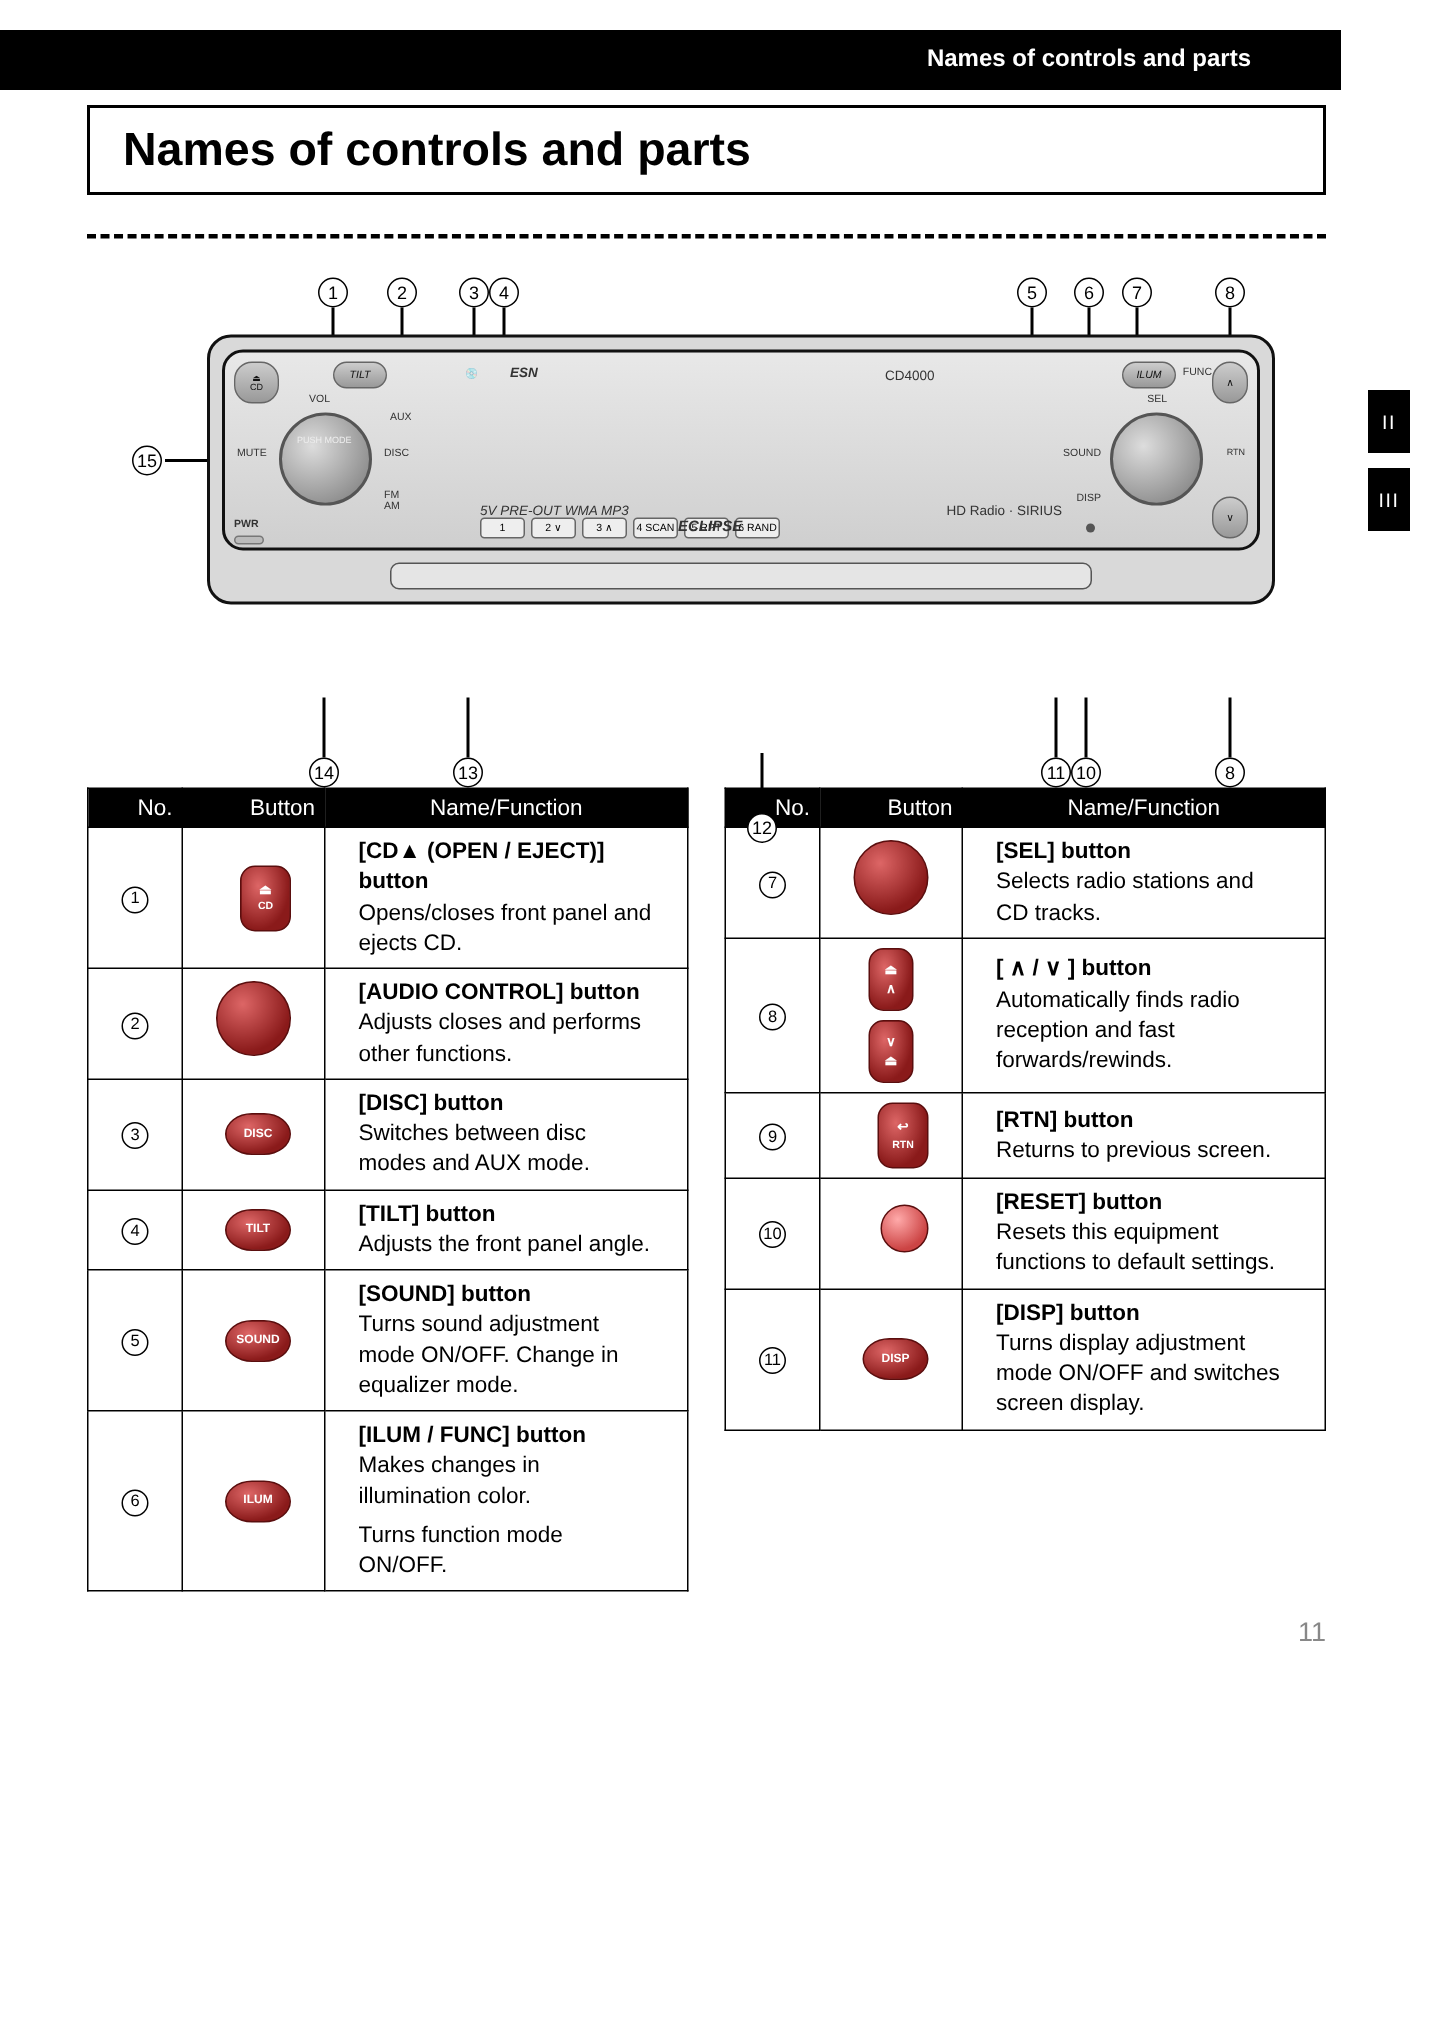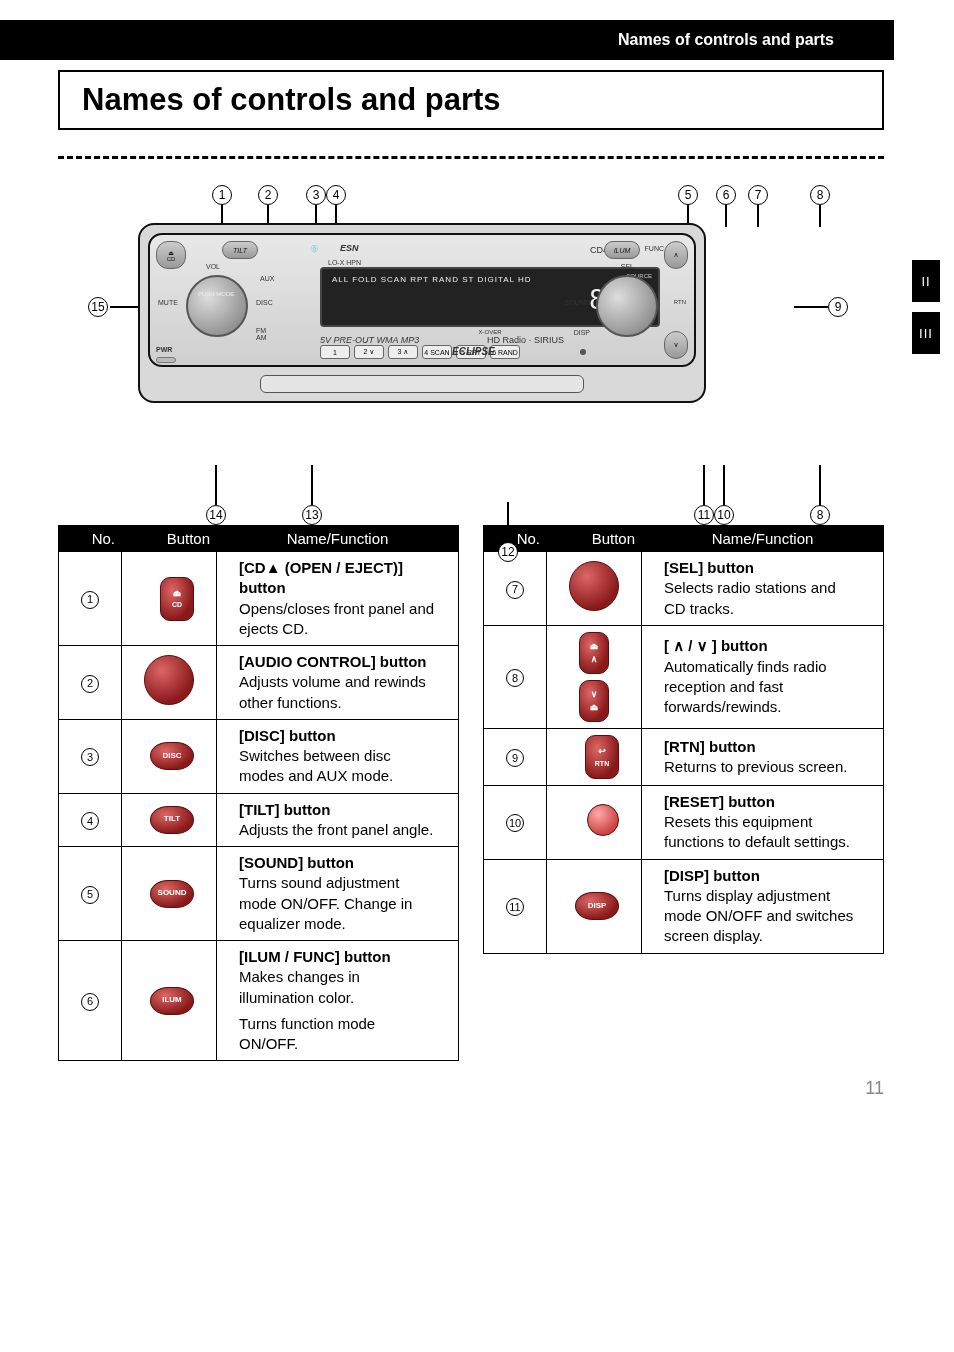--- a/index.html
+++ b/index.html
@@ -101,21 +101,21 @@
     font-size: 12px;
     background: #fff;
   }
   .circnum.small {
     width: 18px; height: 18px; font-size: 11px;
   }
   .device-outer {
     position: absolute;
     left: 80px;
     top: 38px;
-    width: 568px;
+    width: 712px;
     height: 180px;
     border: 2px solid #111;
     border-radius: 16px;
     background: #d9d9d9;
   }
   .device-inner {
     position: absolute;
     left: 8px; right: 8px; top: 8px; bottom: 34px;
     border: 2px solid #111;
     border-radius: 14px;
@@ -332,28 +332,20 @@
           <span style="font-size:6px">CD</span>
         </div>
 
         <div class="oval-btn" style="left:72px;top:6px;width:36px;height:18px;font-style:italic">TILT</div>
 
         <span class="badge" style="left:190px;top:8px;font-style:italic">ESN</span>
         <span class="tiny-label" style="left:160px;top:10px">💿</span>
 
         <span class="badge" style="left:440px;top:10px;font-weight:normal">CD4000</span>
 
-        <div class="lcd">
-          <span class="tiny-label" style="left:6px;top:-10px;color:#333">LO-X  HPN</span>
-          <span class="lcd-text">ALL FOLD SCAN RPT RAND  ST  DIGITAL HD</span>
-          <span class="lcd-digits">888</span>
-          <span class="tiny-label" style="right:6px;top:4px;color:#ccc;font-size:6px">SOURCE</span>
-          <span class="tiny-label" style="right:6px;bottom:4px;color:#ccc;font-size:6px">DISC IN</span>
-          <span class="tiny-label" style="left:50%;bottom:-10px;transform:translateX(-50%);font-size:6px;color:#333">X-OVER</span>
-        </div>
 
         <div class="knob big" style="right:36px;top:40px"></div>
         <span class="tiny-label" style="right:60px;top:28px">SEL</span>
         <span class="tiny-label" style="right:104px;top:64px">SOUND</span>
         <span class="tiny-label" style="right:8px;top:64px;font-size:6px">RTN</span>
         <span class="tiny-label" style="right:104px;top:94px">DISP</span>
 
         <div class="oval-btn" style="right:54px;top:6px;width:36px;height:18px;font-style:italic">ILUM</div>
         <span class="tiny-label" style="right:30px;top:10px">FUNC</span>
 
@@ -410,21 +402,21 @@
               <td>
                 <div class="func-name">[CD▲ (OPEN / EJECT)] button</div>
                 <div>Opens/closes front panel and ejects CD.</div>
               </td>
             </tr>
             <tr>
               <td class="col-no"><span class="circnum small">2</span></td>
               <td class="col-btn"><span class="btn-icon knob-style"></span></td>
               <td>
                 <div class="func-name">[AUDIO CONTROL] button</div>
-                <div>Adjusts volume and rewinds other functions.</div>
+                <div>Adjusts closes and performs other functions.</div>
               </td>
             </tr>
             <tr>
               <td class="col-no"><span class="circnum small">3</span></td>
               <td class="col-btn"><span class="btn-icon small-oval">DISC</span></td>
               <td>
                 <div class="func-name">[DISC] button</div>
                 <div>Switches between disc modes and AUX mode.</div>
               </td>
             </tr>

